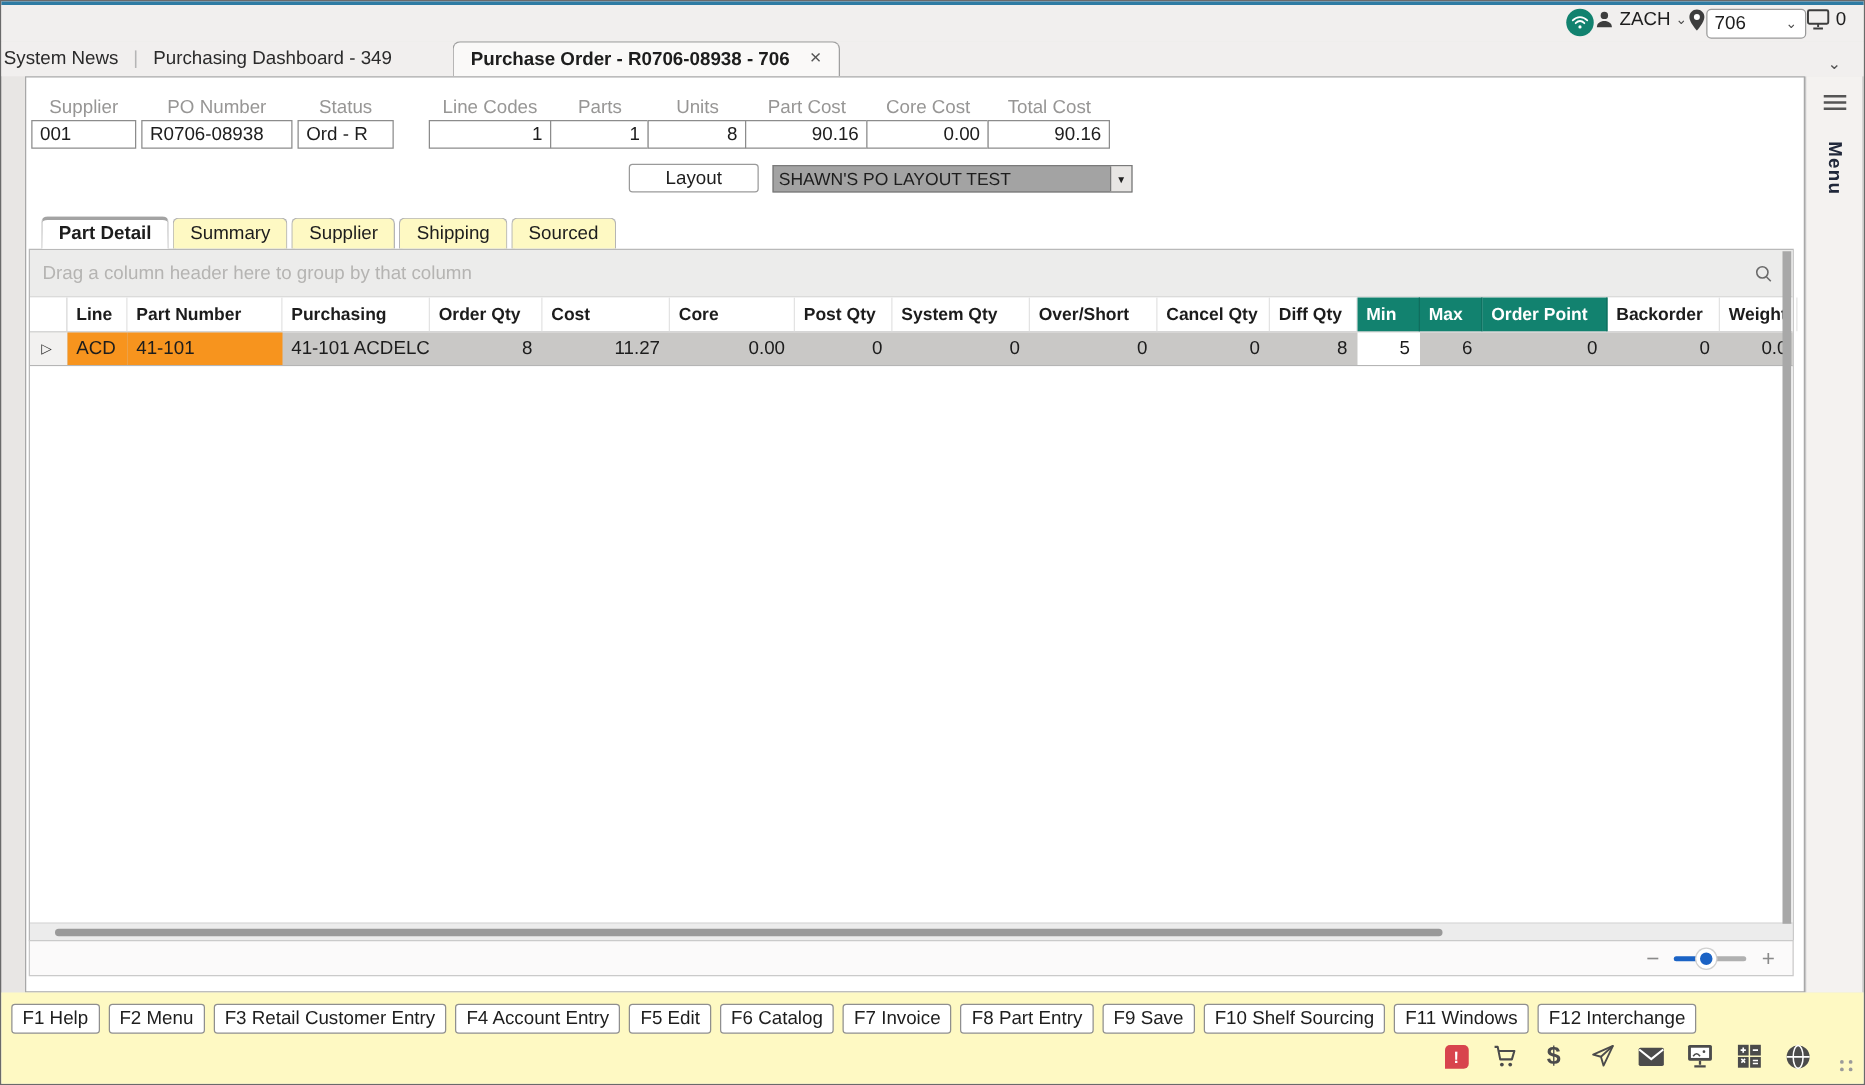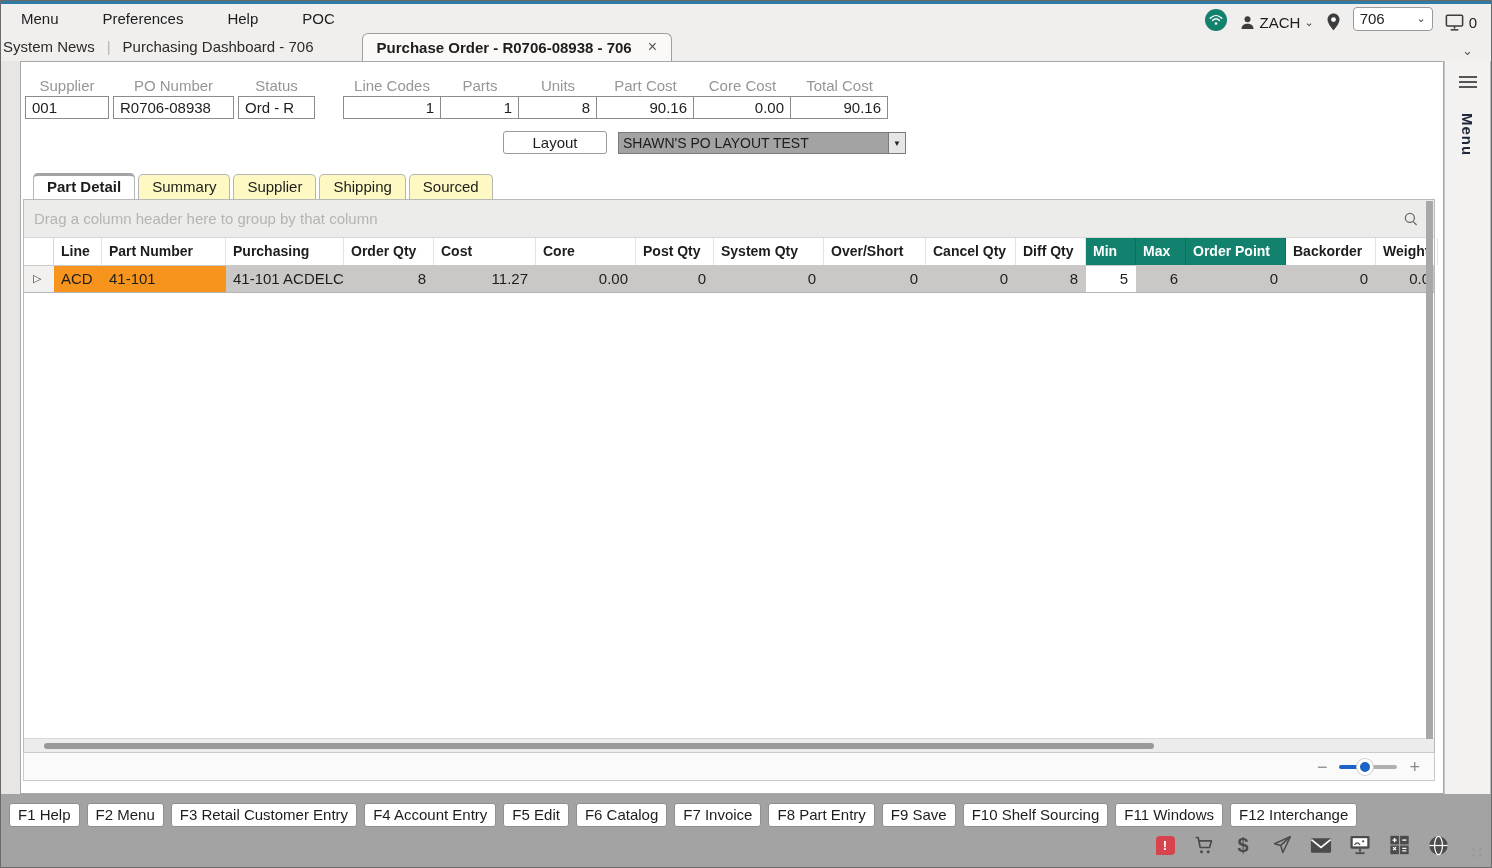--- a/index.html
+++ b/index.html
@@ -4,21 +4,21 @@
 <style>
   * { box-sizing: border-box; margin: 0; padding: 0; }
   html,body { width:1492px; height:868px; }
   body { font-family:"Liberation Sans", sans-serif; background:#e8e6e4; color:#1d1d1d; }
   .frame { position:relative; width:1492px; height:868px; border:1px solid #6a6a6a; background:#e8e6e4; overflow:hidden; }
   .top-strip { height:3px; background:#2e7ba3; }
 
   
   .menubar { height:29px; background:#f1efee; display:flex; align-items:center; padding:0 14px 0 20px; font-size:15px; }
   .mb-item { margin-right:44px; cursor:default; }
-  .mb-right { margin-left:auto; display:flex; align-items:flex-end; gap:12px; }
+  .mb-right { margin-left:auto; display:flex; align-items:flex-start; }
   .wifi-badge { width:22px; height:22px; border-radius:50%; background:#12826F; display:flex; align-items:center; justify-content:center; }
   .user-cluster { display:flex; align-items:center; gap:4px; font-size:15px; }
   .chev { font-size:11px; color:#444; }
   .store-select { width:80px; height:24px; background:#fff; border:1px solid #9a9a9a; border-radius:4px; display:flex; align-items:center; padding:0 6px; font-size:15px; }
   .store-select .chev { margin-left:auto; }
   .session-cluster { display:flex; align-items:center; gap:5px; font-size:15px; }
 
   
   .tabrow { height:28px; background:#f1efee; display:flex; align-items:flex-end; position:relative; font-size:15px; }
   .bg-tab { padding:4px 2px 6px 2px; color:#2a2a2a; cursor:default; }
@@ -76,38 +76,37 @@
 
   
   .zoom-strip { position:absolute; top:690px; left:2px; width:1412px; height:29px; border:1px solid #cacaca; background:#fbfafa; display:flex; align-items:center; justify-content:flex-end; padding-right:14px; gap:12px; }
   .zoom-glyph { color:#8a8a8a; font-size:18px; cursor:pointer; line-height:1; }
   .zoom-slider { position:relative; width:58px; height:16px; cursor:pointer; }
   .zoom-track-l { position:absolute; left:0; top:6px; width:26px; height:4px; background:#1b63c5; border-radius:2px; }
   .zoom-track-r { position:absolute; right:0; top:6px; width:32px; height:4px; background:#b0b0b0; border-radius:2px; }
   .zoom-thumb { position:absolute; left:18px; top:0; width:16px; height:16px; background:#1b63c5; border:3px solid #fff; border-radius:50%; box-shadow:0 0 0 1px #d0d0d0; }
 
   
-  .bottom-bar { position:relative; height:75px; background:#a3a3a3; }
+  .bottom-bar { position:relative; height:75px; background:#fef9c3; }
   .fkeys { position:absolute; top:9px; left:8px; display:flex; gap:7px; }
   .fkey { background:#fff; border:1px solid #8f8f8f; border-radius:3px; font-size:15px; padding:2px 8px 3px 8px; white-space:nowrap; cursor:pointer; }
   .status-icons { position:absolute; right:42px; top:40px; display:flex; align-items:center; gap:17px; }
   .sicon { width:22px; height:22px; display:flex; align-items:center; justify-content:center; cursor:pointer; }
   .alert-badge { width:19px; height:19px; background:#D8444D; color:#fff; border-radius:4px 4px 4px 0; font-weight:bold; font-size:13px; display:flex; align-items:center; justify-content:center; }
   .dollar-glyph { font-size:20px; font-weight:bold; color:#4b4b4b; }
   .grip { position:absolute; right:8px; bottom:12px; display:grid; grid-template-columns:4px 4px; grid-gap:3px; }
   .grip span { width:3px; height:3px; background:#9a9a9a; border-radius:50%; }
 </style>
 </head>
 <body>
 
 <div class="frame">
   <div class="top-strip"></div>
 
   <div class="menubar">
-    <span id="menubar-items"><span class="mb-item">Menu</span><span class="mb-item">Preferences</span><span class="mb-item">Help</span><span class="mb-item">POC</span></span>
     <span class="mb-right">
       <span class="wifi-badge">
         <svg width="14" height="12" viewBox="0 0 24 20">
             <path d="M2 7 C8 1 16 1 22 7" fill="none" stroke="#fff" stroke-width="2.4" stroke-linecap="round"></path>
             <path d="M6 11 C10 7 14 7 18 11" fill="none" stroke="#fff" stroke-width="2.4" stroke-linecap="round"></path>
             <circle cx="12" cy="16" r="2.2" fill="#fff"></circle>
           </svg>
       </span>
       <span class="user-cluster">
         <svg width="17" height="17" viewBox="0 0 24 24">
@@ -133,21 +132,21 @@
           </svg>
         <span>0</span>
       </span>
     </span>
   </div>
 
   <div class="tabrow">
     <span id="bg-tabs" style="display:flex;align-items:flex-end;">
         <span class="bg-tab">System News</span>
         <span class="tab-divider">|</span>
-        <span class="bg-tab">Purchasing Dashboard - 706</span>
+        <span class="bg-tab">Purchasing Dashboard - 349</span>
       </span>
     <span class="active-tab">
       <span>Purchase Order - R0706-08938 - 706</span>
       <span class="close">×</span>
     </span>
     <span class="tab-overflow">⌄</span>
   </div>
 
   <div class="body-row">
     <div class="main-panel">

